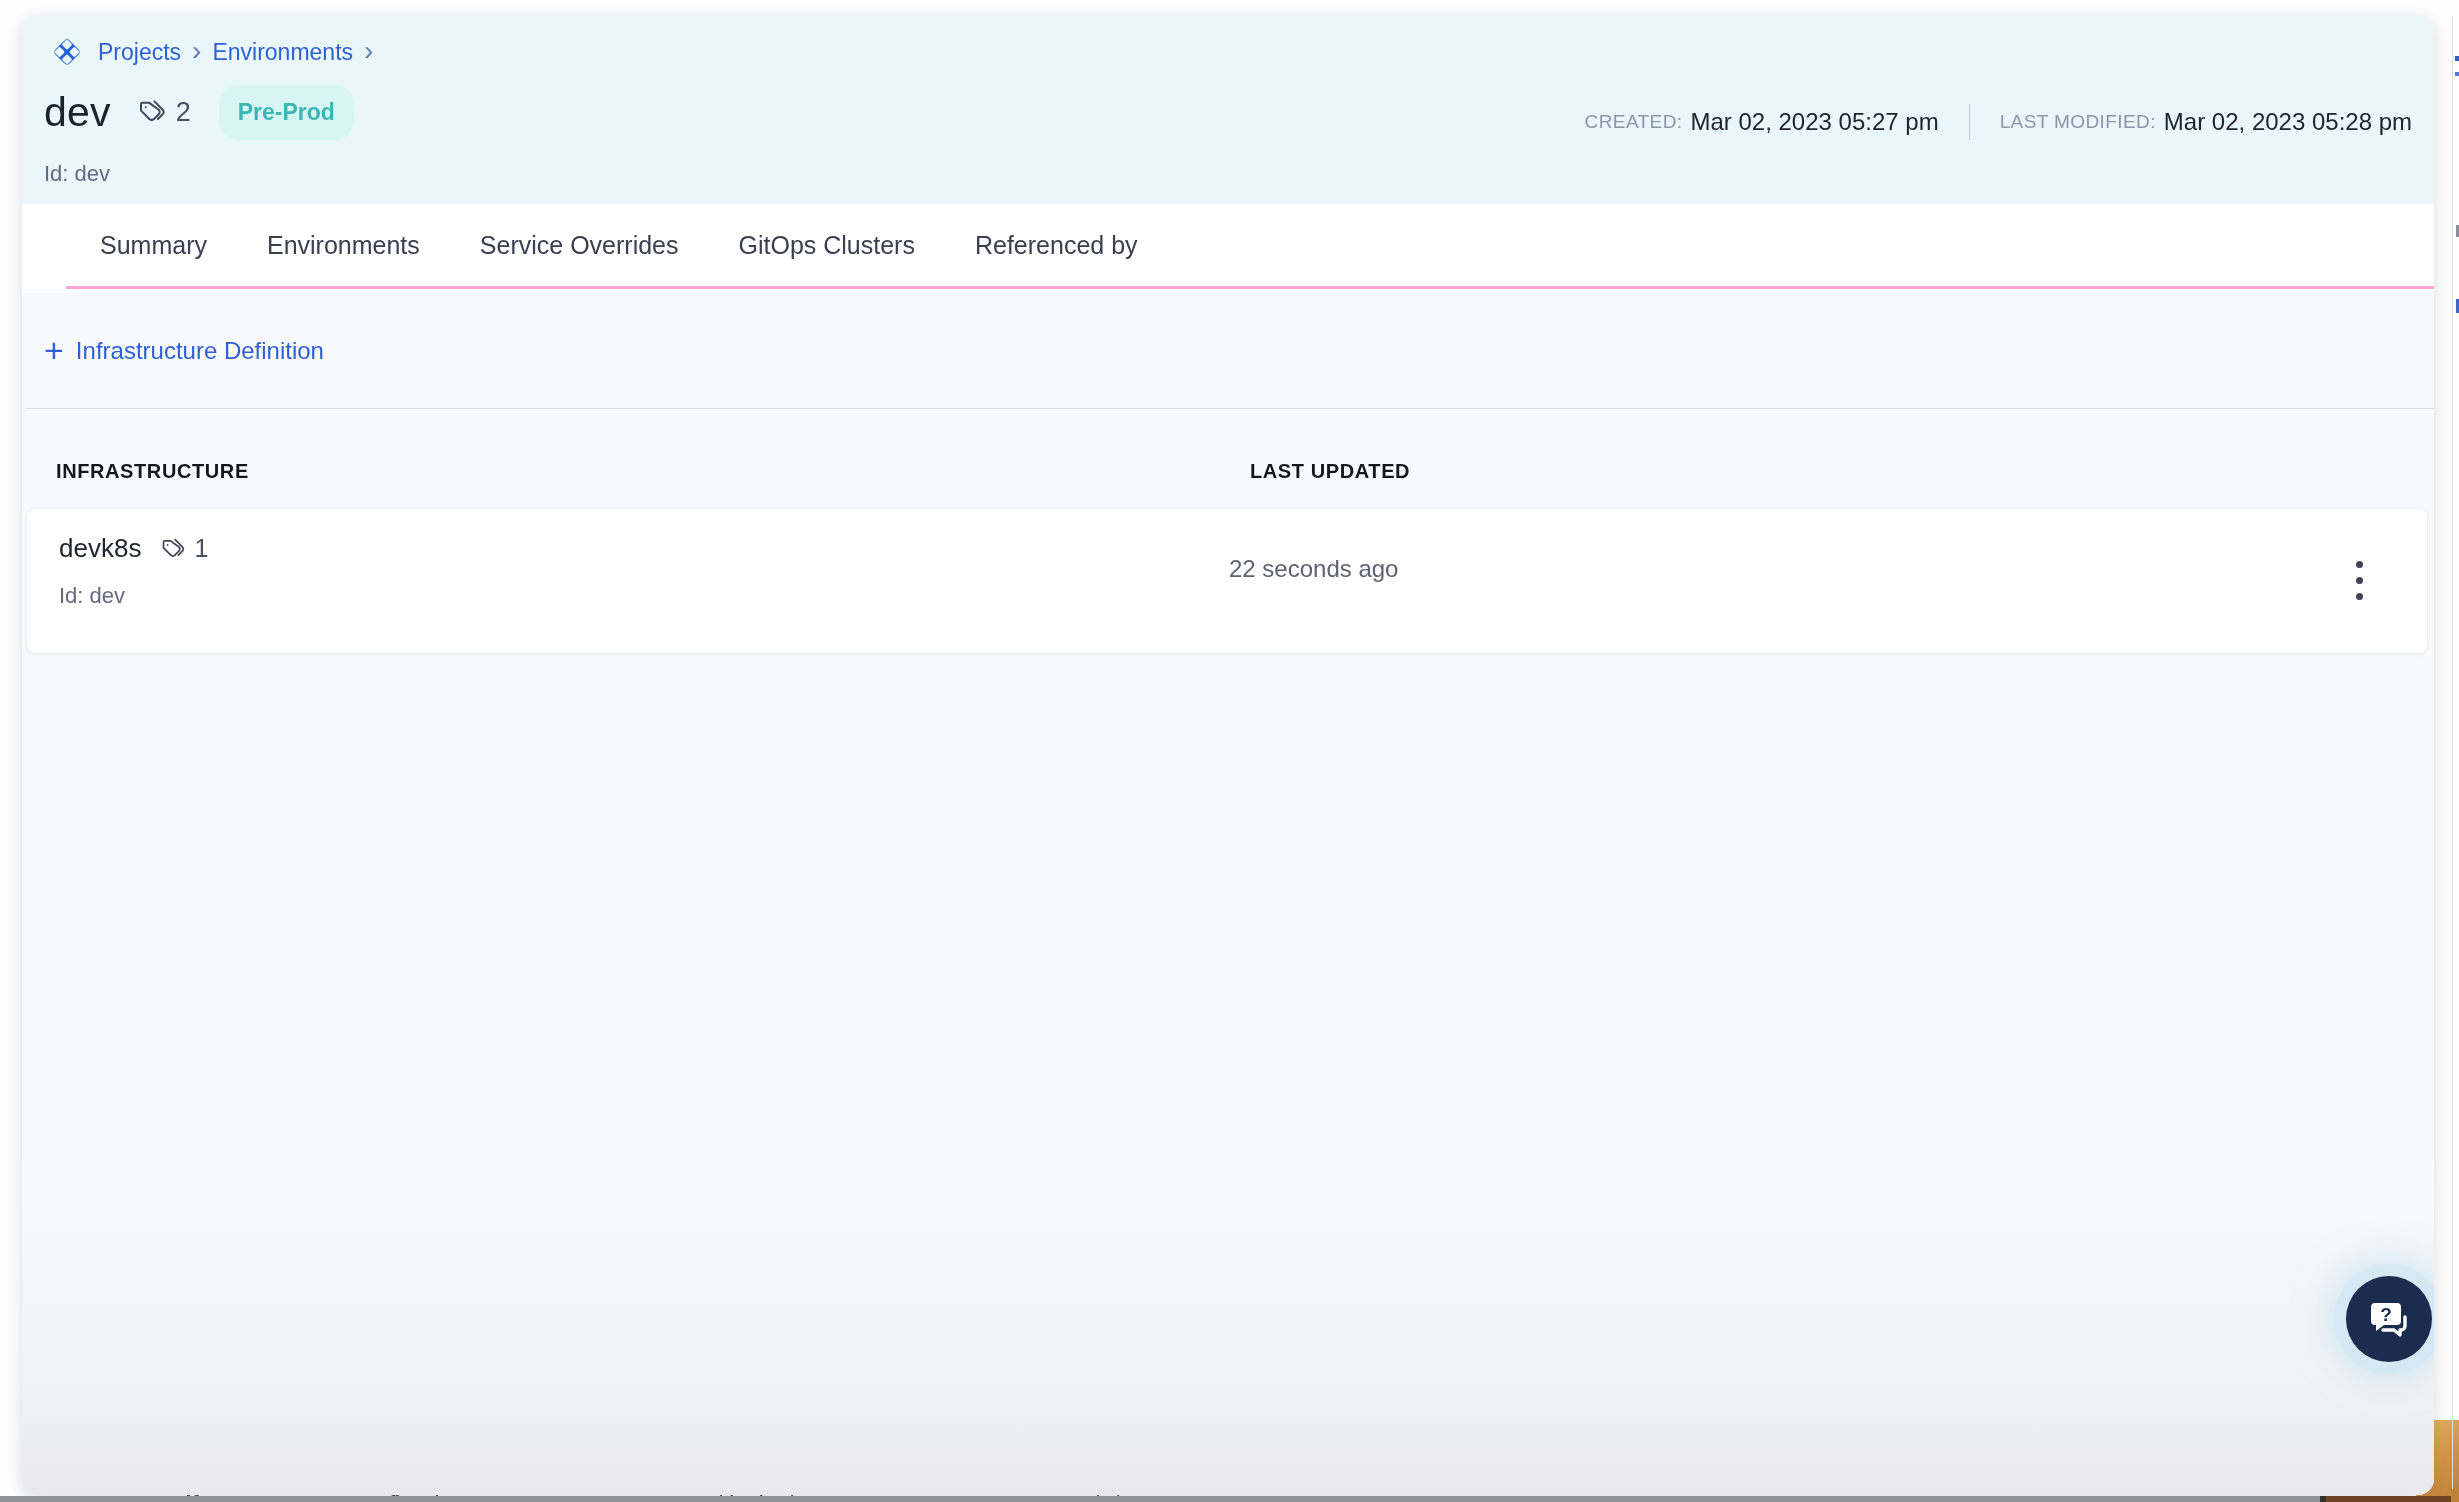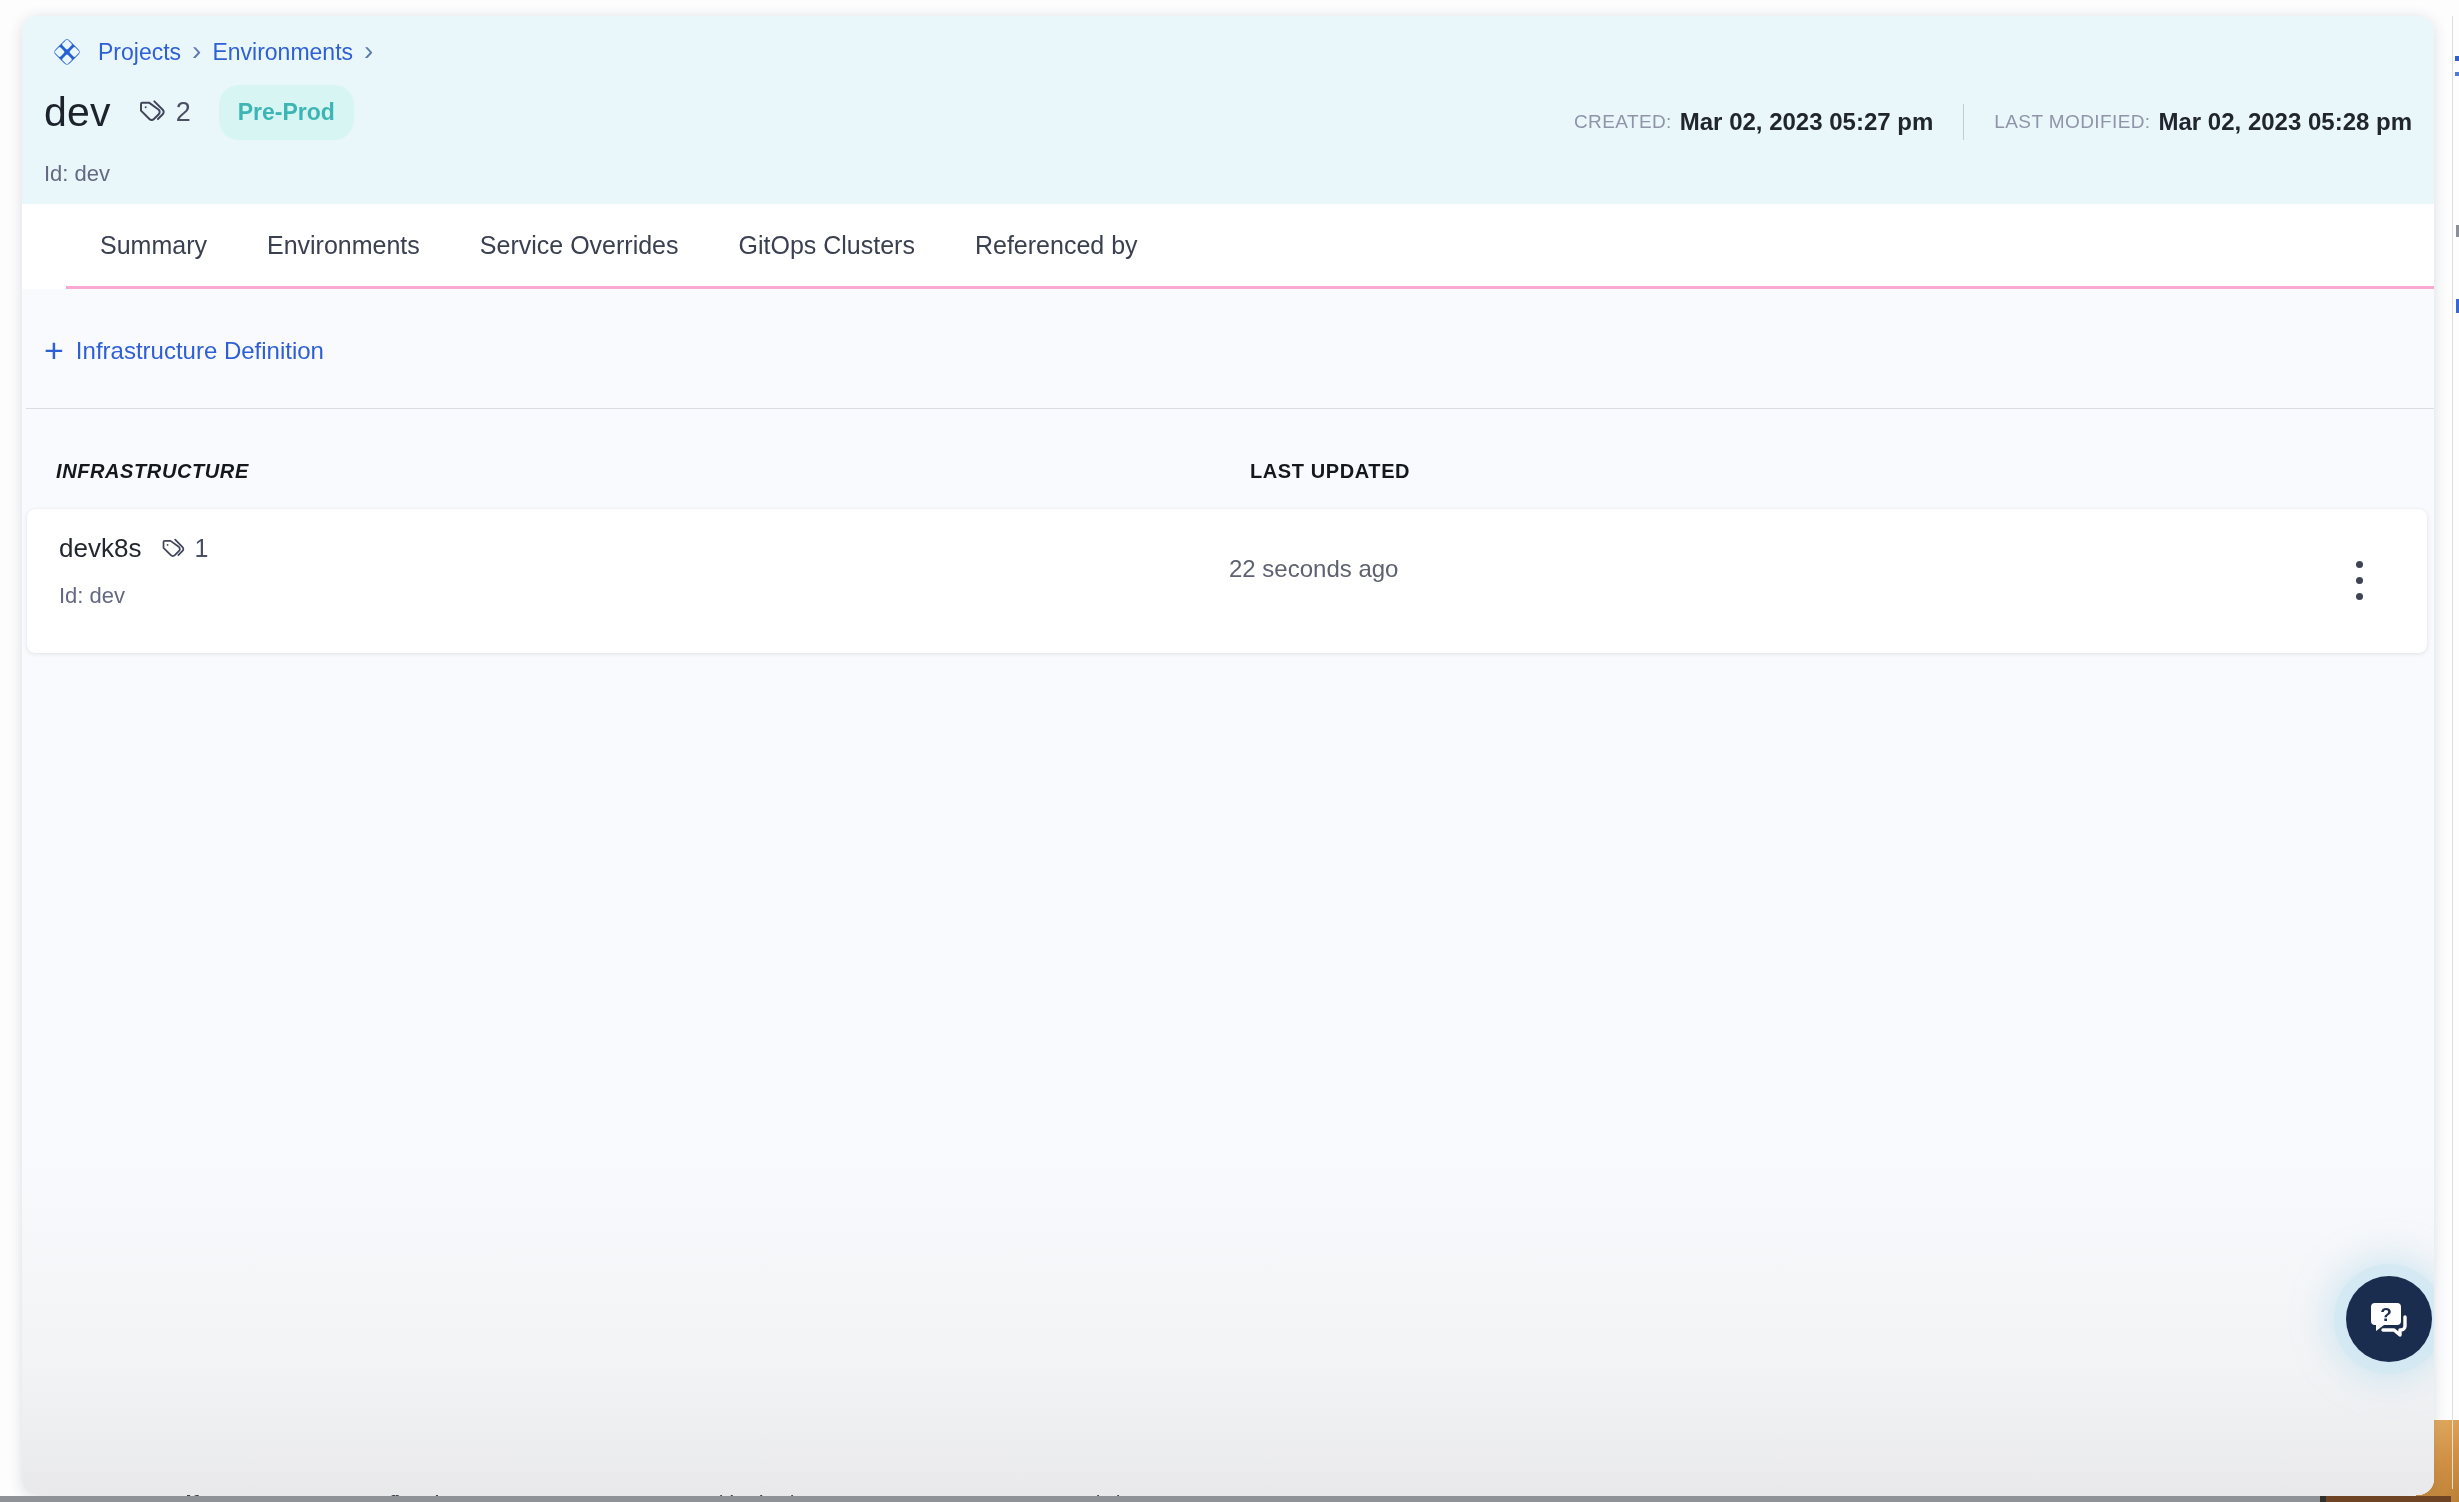--- a/index.html
+++ b/index.html
@@ -82,21 +82,21 @@
     margin-left: 28px; background: #d7f6f3; color: #3eb5b5;
     font-size: 23px; font-weight: 700; border-radius: 20px;
     padding: 16px 19px; line-height: 1;
   }
   .id-line { position: absolute; left: 22px; top: 145px; font-size: 22px; color: #646880; }
 
   .meta { position: absolute; right: 22px; top: 88px; display: flex; align-items: center; white-space: nowrap; }
   .meta-label {
     color: #9094a8; font-size: 19px; letter-spacing: 0.4px; margin-right: 8px;
   }
-  .meta-value { color: #21262e; font-size: 24px; font-weight: bold; }
+  .meta-value { color: #21262e; font-size: 24px; }
   .meta-divider { width: 1px; height: 36px; background: #c6c9d4; margin: 0 30px; }
 
   
   .tabbar {
     position: absolute; left: 0; top: 188px; width: 100%; height: 85px;
     background: #ffffff; border-bottom: 3px solid #f9a8d4;
     display: flex; align-items: stretch; padding-left: 28px; gap: 48px; margin-left: 44px;
   }
   .tab {
     display: flex; align-items: center; position: relative;
@@ -121,21 +121,21 @@
   }
   .plus-icon { font-size: 34px; line-height: 24px; font-weight: 400; margin-top: -3px; }
   .content-divider {
     position: absolute; left: 4px; right: 0; top: 119px; height: 1px; background: #d9dde3;
   }
   .thead { position: absolute; left: 0; top: 171px; width: 100%; height: 30px; }
   .th {
     position: absolute; font-size: 20px; font-weight: 700; color: #14181d;
     letter-spacing: 0.6px; text-transform: uppercase;
   }
-  .th-infra { left: 34px; font-style: italic; }
+  .th-infra { left: 34px; }
   .th-updated { left: 1204px; margin-left: 24px; }
 
   .row-card {
     position: absolute; left: 5px; top: 220px; width: 2400px; height: 144px;
     background: #ffffff; border-radius: 8px;
     box-shadow: 0 1px 4px rgba(40,41,61,0.10), 0 0 1px rgba(40,41,61,0.08);
     cursor: pointer;
   }
   .row-name-line {
     position: absolute; left: 32px; top: 24px; display: flex; align-items: center; gap: 9px;

